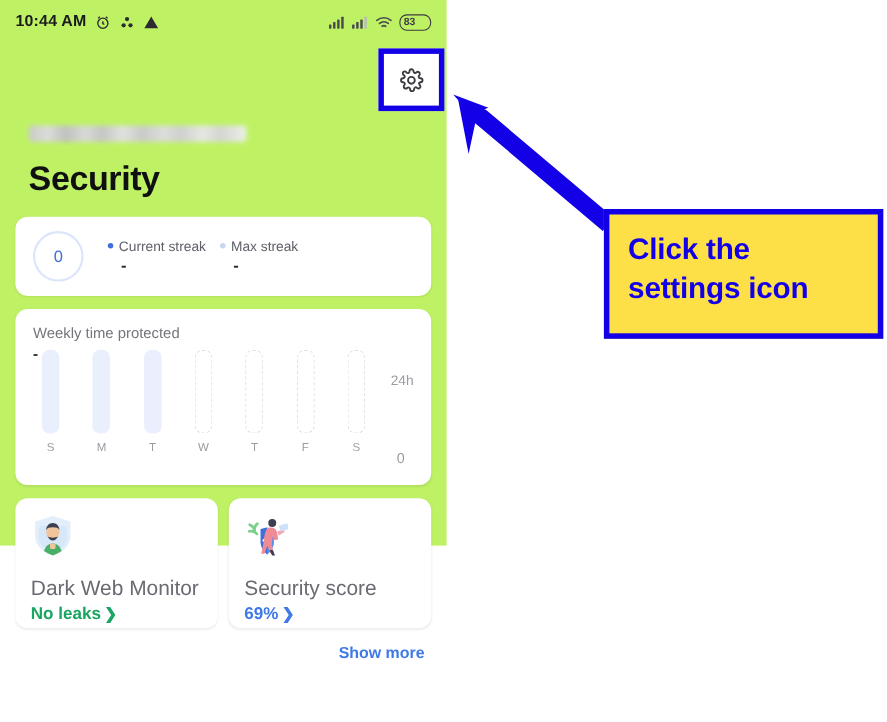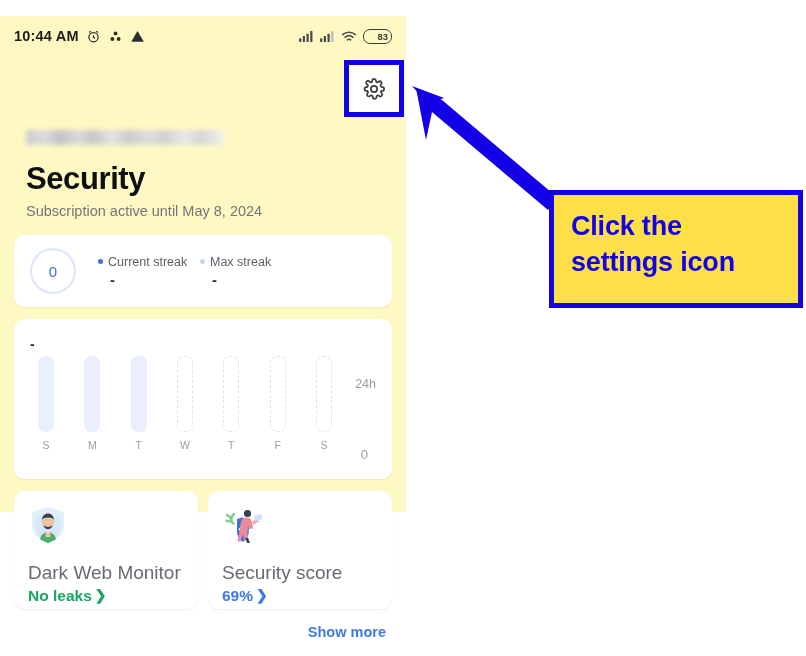--- a/index.html
+++ b/index.html
@@ -9,23 +9,23 @@
     height: 656px;
     background: #ffffff;
     font-family: "Liberation Sans", sans-serif;
     position: relative;
     overflow: hidden;
   }
 
   
   #phone {
     position: absolute;
-    left: 0; top: 16px;
+    left: 0; top: 0;
     width: 406px; height: 496px;
-    background: #fef9c3;
+    background: #bef264;
   }
 
   
   #statusbar {
     height: 40px;
     display: flex;
     align-items: center;
     padding: 0 14px;
     justify-content: space-between;
   }
@@ -34,21 +34,21 @@
   #clock {
     font-size: 14.5px; font-weight: bold; color: #1b1b1d;
     letter-spacing: .2px;
   }
   .sb-ico { display: block; }
 
   .batt {
     border: 1.6px solid #3c3c40;
     border-radius: 7px;
     height: 15px; min-width: 29px;
-    display: flex; align-items: center; justify-content: flex-end;
+    display: flex; align-items: center; justify-content: flex-start;
     padding: 0 3px;
   }
   .batt span { font-size: 9.5px; font-weight: bold; color: #3c3c40; }
 
   
   #gear-row { height: 64px; position: relative; }
   #gear-highlight {
     position: absolute;
     left: 344px; top: 4px;
     width: 60px; height: 57px;
@@ -254,21 +254,20 @@
     <div id="gear-highlight">
       <svg width="24" height="24" viewBox="0 0 24 24" fill="none" stroke="#3b3b42" stroke-width="1.7" stroke-linecap="round" stroke-linejoin="round">
         <circle cx="12" cy="12" r="3.1"></circle>
         <path d="M19.3 14.6a1.5 1.5 0 0 0 .3 1.65l.06.06a1.82 1.82 0 1 1-2.58 2.58l-.06-.06a1.5 1.5 0 0 0-1.65-.3 1.5 1.5 0 0 0-.9 1.37v.17a1.82 1.82 0 1 1-3.64 0v-.09a1.5 1.5 0 0 0-.98-1.37 1.5 1.5 0 0 0-1.65.3l-.06.06a1.82 1.82 0 1 1-2.58-2.58l.06-.06a1.5 1.5 0 0 0 .3-1.65 1.5 1.5 0 0 0-1.37-.9h-.17a1.82 1.82 0 1 1 0-3.64h.09a1.5 1.5 0 0 0 1.37-.98 1.5 1.5 0 0 0-.3-1.65l-.06-.06A1.82 1.82 0 1 1 7.6 4.96l.06.06a1.5 1.5 0 0 0 1.65.3h.07a1.5 1.5 0 0 0 .9-1.37v-.17a1.82 1.82 0 1 1 3.64 0v.09a1.5 1.5 0 0 0 .9 1.37 1.5 1.5 0 0 0 1.65-.3l.06-.06a1.82 1.82 0 1 1 2.58 2.58l-.06.06a1.5 1.5 0 0 0-.3 1.65v.07a1.5 1.5 0 0 0 1.37.9h.17a1.82 1.82 0 1 1 0 3.64h-.09a1.5 1.5 0 0 0-1.37.9Z"></path>
       </svg>
     </div>
   </div>
 
   <div id="account"></div>
   <div id="page-title">Security</div>
-  <div id="subtitle">Subscription active until May 8, 2024</div>
 
   <div class="card" id="streak-card">
     <div id="streak-ring">
       <span>0</span>
     </div>
     <div id="streak-legend">
       <div class="legend-item">
         <div class="legend-head">
           <span class="dot" style="background:#3f6fd8"></span>
           <span>Current streak</span>
@@ -279,20 +278,21 @@
         <div class="legend-head">
           <span class="dot" style="background:#c8d6f2"></span>
           <span>Max streak</span>
         </div>
         <div class="legend-val">-</div>
       </div>
     </div>
   </div>
 
   <div class="card" id="chart-card">
+    <div id="chart-title">Weekly time protected</div>
     <div id="chart-value">-</div>
     <div id="plot">
         <div class="bar-col">
           <div class="bar filled"></div>
           <div class="bar-lbl">S</div>
         </div>
         <div class="bar-col">
           <div class="bar filled"></div>
           <div class="bar-lbl">M</div>
         </div>

